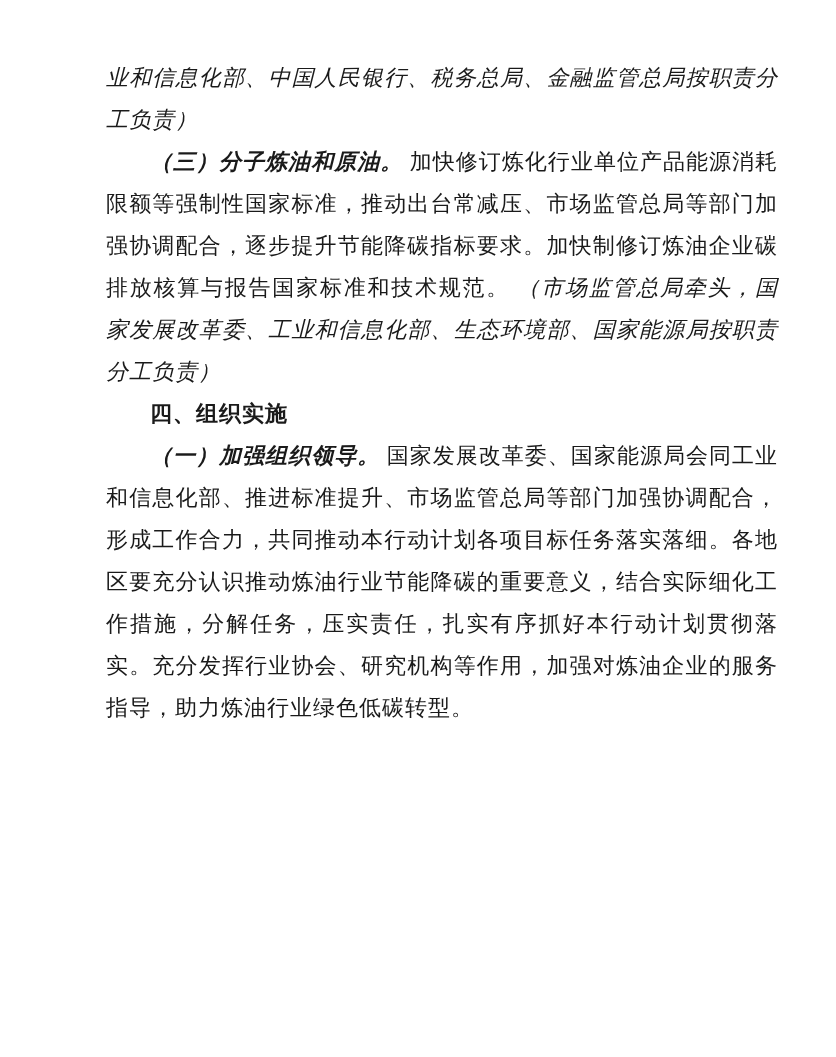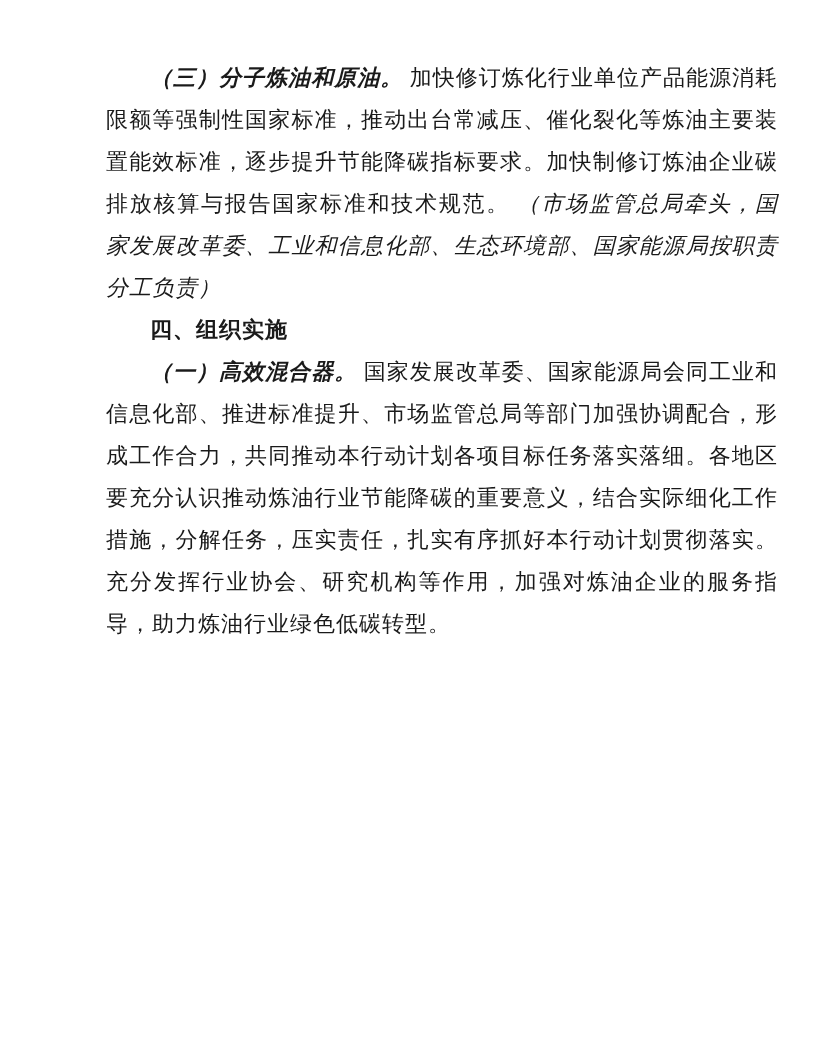--- a/index.html
+++ b/index.html
@@ -49,31 +49,34 @@
     font-style: normal;
     font-weight: bold;
   }
 </style>
 </head>
 <body>
 
 <div class="page">
   <div class="content">
 
+    <p class="para">
+      <span class="seg-kai">业和信息化部、中国人民银行、税务总局、金融监管总局按职责分工负责）</span>
+    </p>
 
     <p class="para indent">
       <span class="seg-lead">（三）分子炼油和原油。</span>
-      <span class="seg-body">加快修订炼化行业单位产品能源消耗限额等强制性国家标准，推动出台常减压、催化裂化等炼油主要装置能效标准，逐步提升节能降碳指标要求。加快制修订炼油企业碳排放核算与报告国家标准和技术规范。</span>
+      <span class="seg-body">加快修订炼化行业单位产品能源消耗限额等强制性国家标准，推动出台常减压、市场监管总局等部门加强协调配合，逐步提升节能降碳指标要求。加快制修订炼油企业碳排放核算与报告国家标准和技术规范。</span>
       <span class="seg-kai">（市场监管总局牵头，国家发展改革委、工业和信息化部、生态环境部、国家能源局按职责分工负责）</span>
     </p>
 
 
     <p class="para indent">
       <span class="seg-heading">四、组织实施</span>
     </p>
 
     <p class="para indent">
-      <span class="seg-lead">（一）高效混合器。</span>
+      <span class="seg-lead">（一）加强组织领导。</span>
       <span class="seg-body">国家发展改革委、国家能源局会同工业和信息化部、推进标准提升、市场监管总局等部门加强协调配合，形成工作合力，共同推动本行动计划各项目标任务落实落细。各地区要充分认识推动炼油行业节能降碳的重要意义，结合实际细化工作措施，分解任务，压实责任，扎实有序抓好本行动计划贯彻落实。充分发挥行业协会、研究机构等作用，加强对炼油企业的服务指导，助力炼油行业绿色低碳转型。</span>
     </p>
 
   </div>
 </div>
 
 </body></html>

